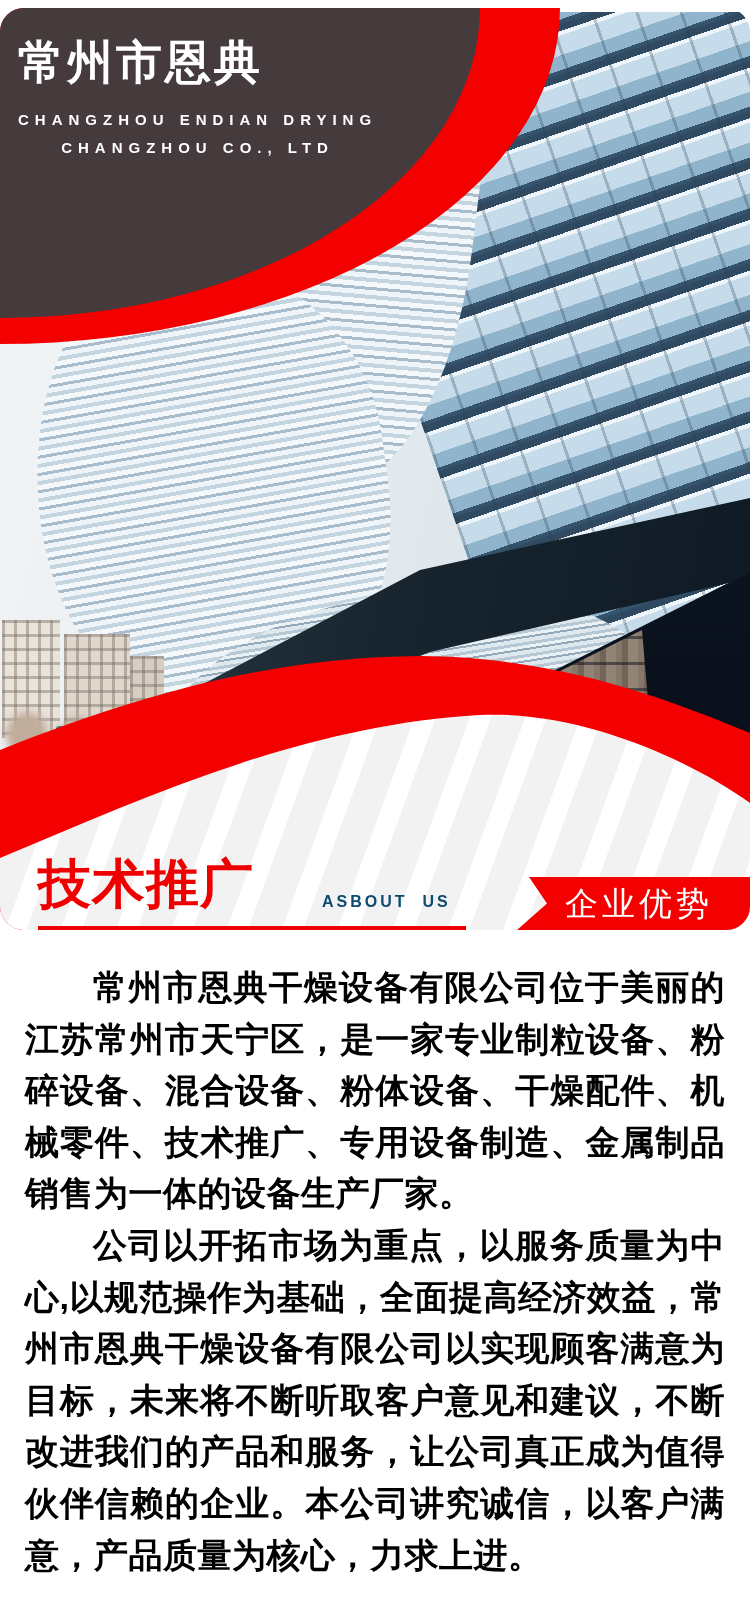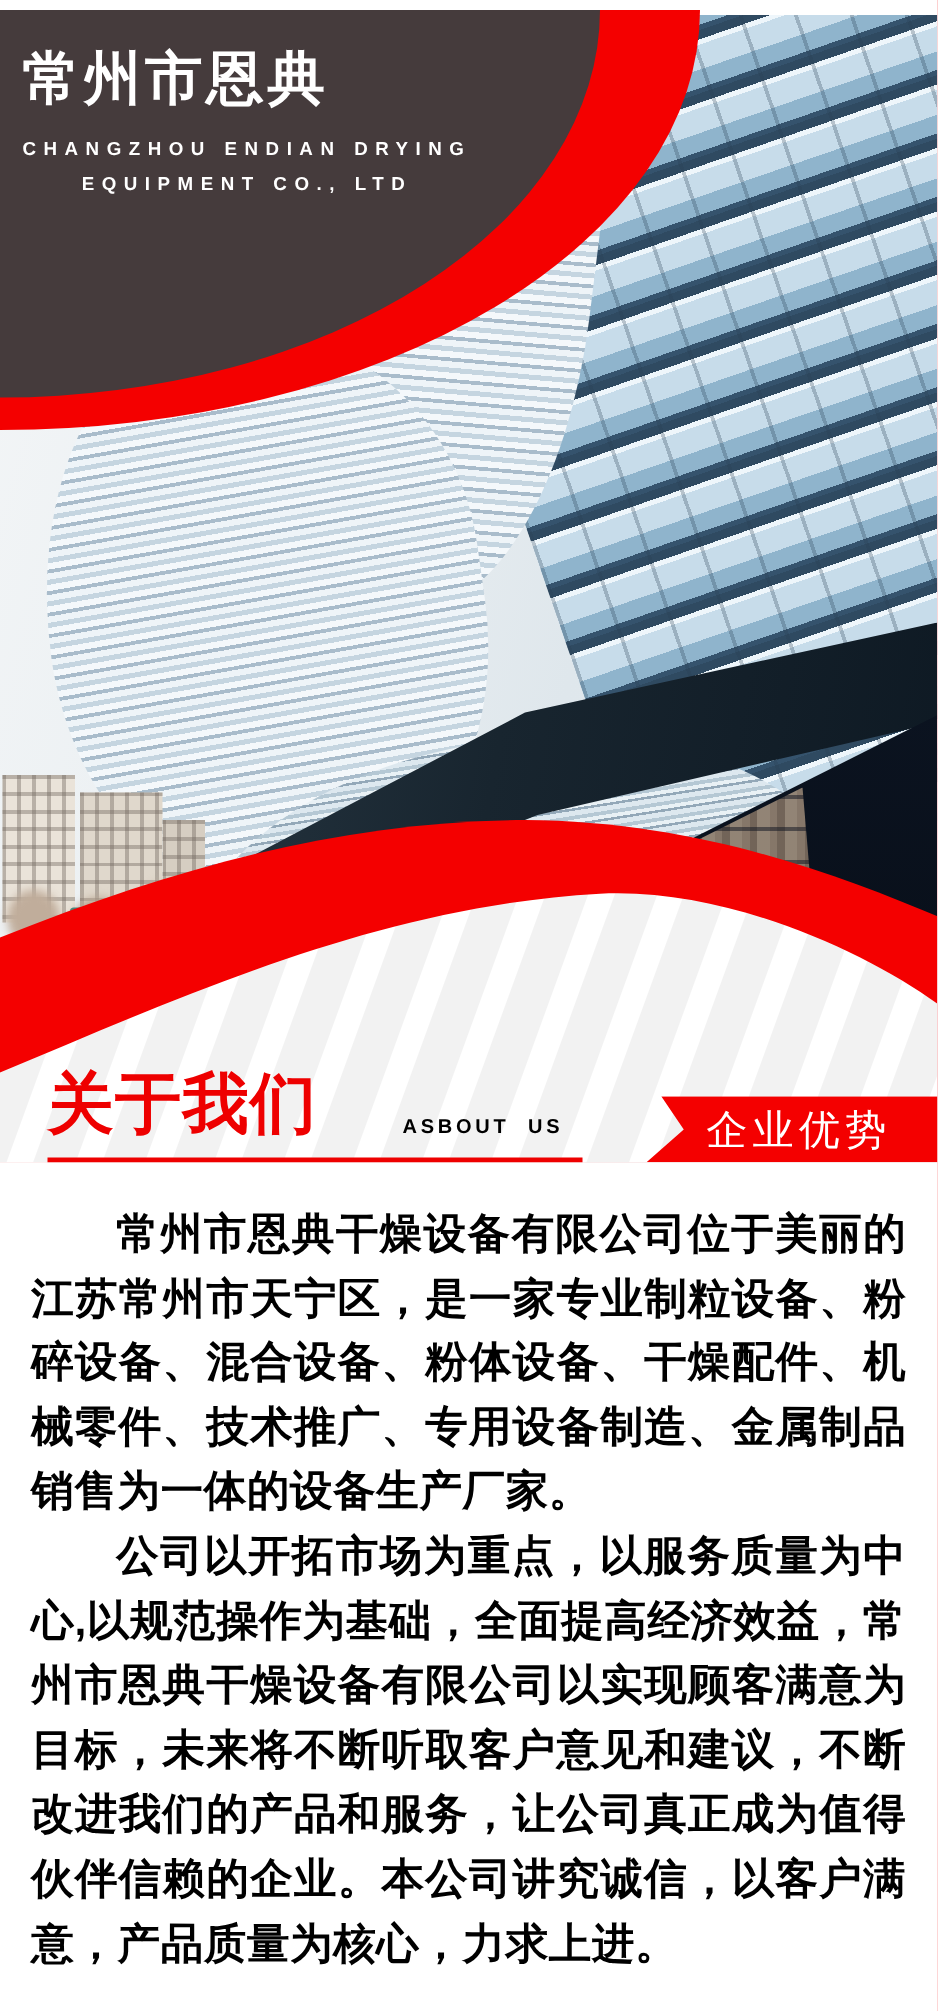--- a/index.html
+++ b/index.html
@@ -1,21 +1,21 @@
 <!DOCTYPE html>
 <html><head>
 <meta charset="utf-8">
 <style>
   * { margin:0; padding:0; box-sizing:border-box; }
   html,body { background:#ffffff; }
   body { font-family:"Liberation Sans", sans-serif; }
   .page { position:relative; width:750px; height:1609px; margin:0 auto; background:#ffffff; overflow:hidden; }
 
   
-  .hero { position:absolute; left:0; top:8px; width:750px; height:922px; background:#ffffff; overflow:hidden; }
+  .hero { position:absolute; left:0; top:8px; width:750px; height:922px; background:#ffffff; overflow:hidden;border-radius:24px; }
 
   .photo { position:absolute; left:0; top:4px; width:750px; height:918px; overflow:hidden;
            background:linear-gradient(105deg,#f4f6f7 0%,#eaeff2 35%,#dfe7ec 60%,#e8edef 100%); }
 
   
   .facade { position:absolute; left:235px; top:-130px; width:800px; height:900px;
             transform:rotate(-19deg); transform-origin:0 0;
             background:
               repeating-linear-gradient(90deg, rgba(40,62,82,.28) 0 3px, rgba(255,255,255,0) 3px 42px),
               repeating-linear-gradient(180deg, #2f4a61 0 7px, #eef6fb 7px 11px, #c7dcea 11px 30px, #8fb4cc 30px 44px, #35536d 44px 48px); }
@@ -70,21 +70,21 @@
   .en-block { margin-top:14px; }
   .en-line { font-size:15px; line-height:28px; font-weight:bold; letter-spacing:6px;text-align:center; }
 
   
   .arcs { position:absolute; left:0; top:632px; width:750px; height:290px; display:block; }
 
   
   .about-cn { position:absolute; left:38px; top:846px; font-size:53px; line-height:60px; font-weight:900;
               color:#ee0000; letter-spacing:1px; }
   .about-en { position:absolute; left:322px; top:885px; font-size:16px; font-weight:bold; letter-spacing:3px;
-              color:#000000; white-space:pre; }
+              color:#0c4a6e; white-space:pre; }
   .about-underline { position:absolute; left:38px; top:918px; width:428px; height:5px; background:#ee0000; }
 
   .ribbon { position:absolute; left:517px; top:869px; width:240px; height:53px; background:#f40000;
             clip-path:polygon(5% 0, 100% 0, 100% 100%, 0 100%, 12.5% 50%); }
   .ribbon span { display:block; padding-left:48px; font-size:33px; line-height:53px; color:#ffffff; letter-spacing:4px; }
 
   
   .content { position:absolute; left:0; top:930px; width:750px; height:679px; background:#ffffff;
              padding:32px 25px 0 25px; }
   .content p { margin:0; font-size:34px; line-height:51.6px; font-weight:bold; color:#000000;
@@ -123,25 +123,25 @@
       <path d="M0,218 C140,160 300,85 480,75 C580,70 690,120 750,163 L750,290 L0,290 Z" fill="url(#stripePat)"></path>
     </svg>
 
     <div class="red-quarter"></div>
     <div class="dark-quarter"></div>
 
     <div class="header-text">
       <div class="cn-line">常州市恩典</div>
       <div class="en-block">
         <div class="en-line">CHANGZHOU ENDIAN DRYING</div>
-        <div class="en-line">EQUIPMENT CO., LTD</div>
+        <div class="en-line">CHANGZHOU CO., LTD</div>
       </div>
     </div>
 
-    <div class="about-cn">关于我们</div>
+    <div class="about-cn">技术推广</div>
     <div class="about-en">ASBOUT  US</div>
     <div class="about-underline"></div>
 
     <div class="ribbon">
       <span>企业优势</span>
     </div>
 
   </div>
 
   <div class="content">

